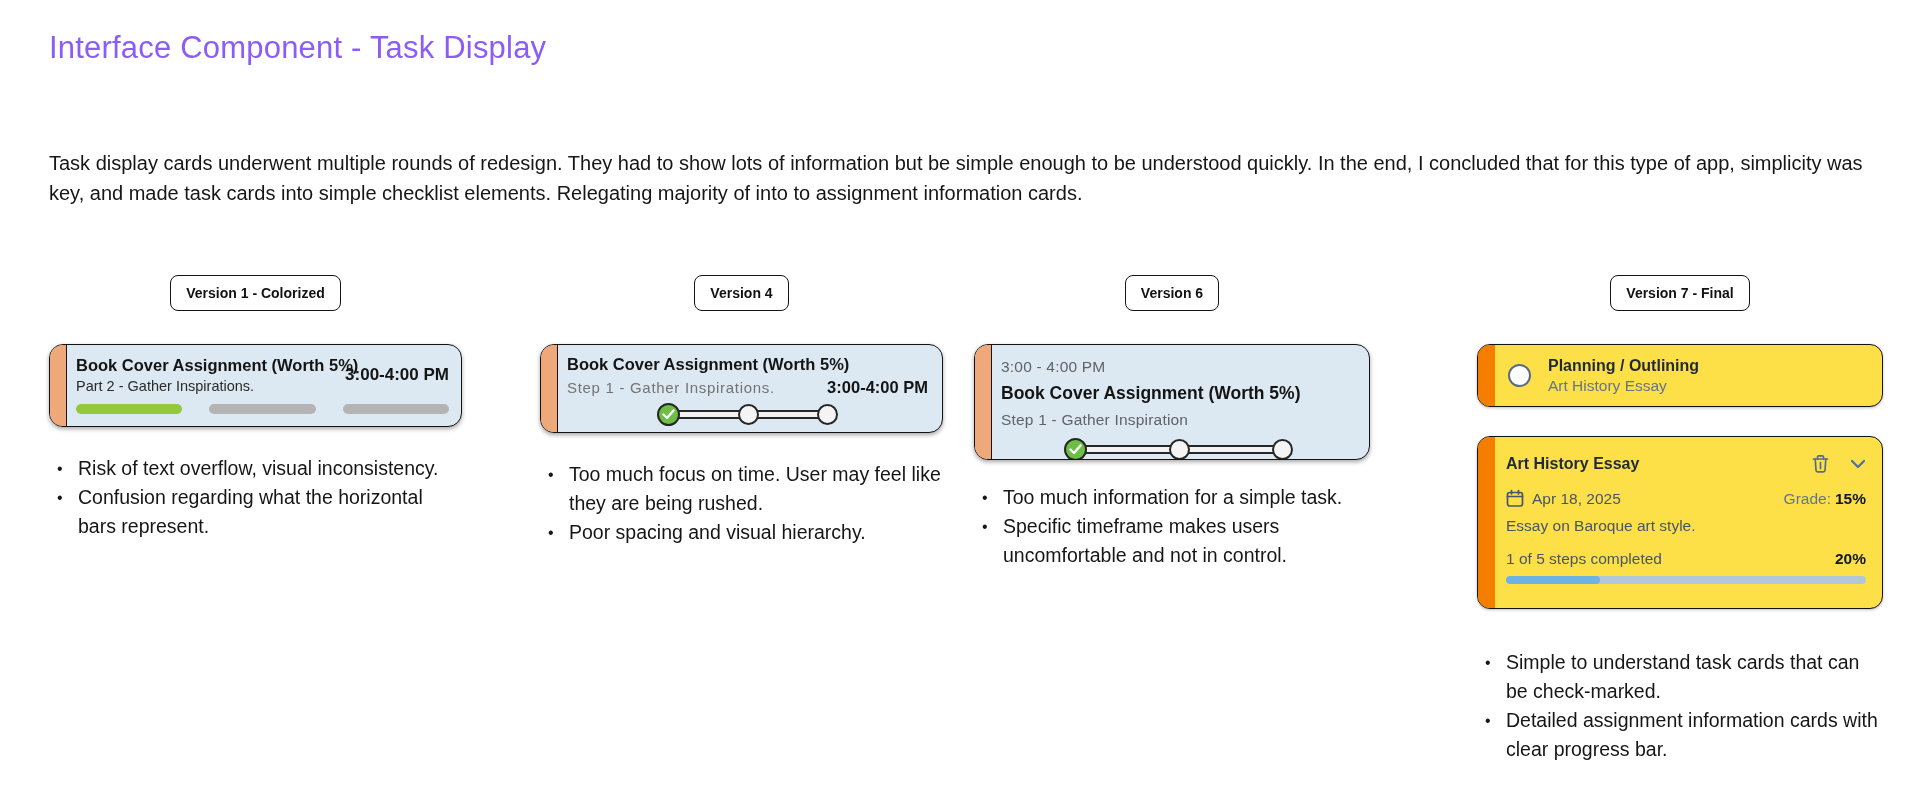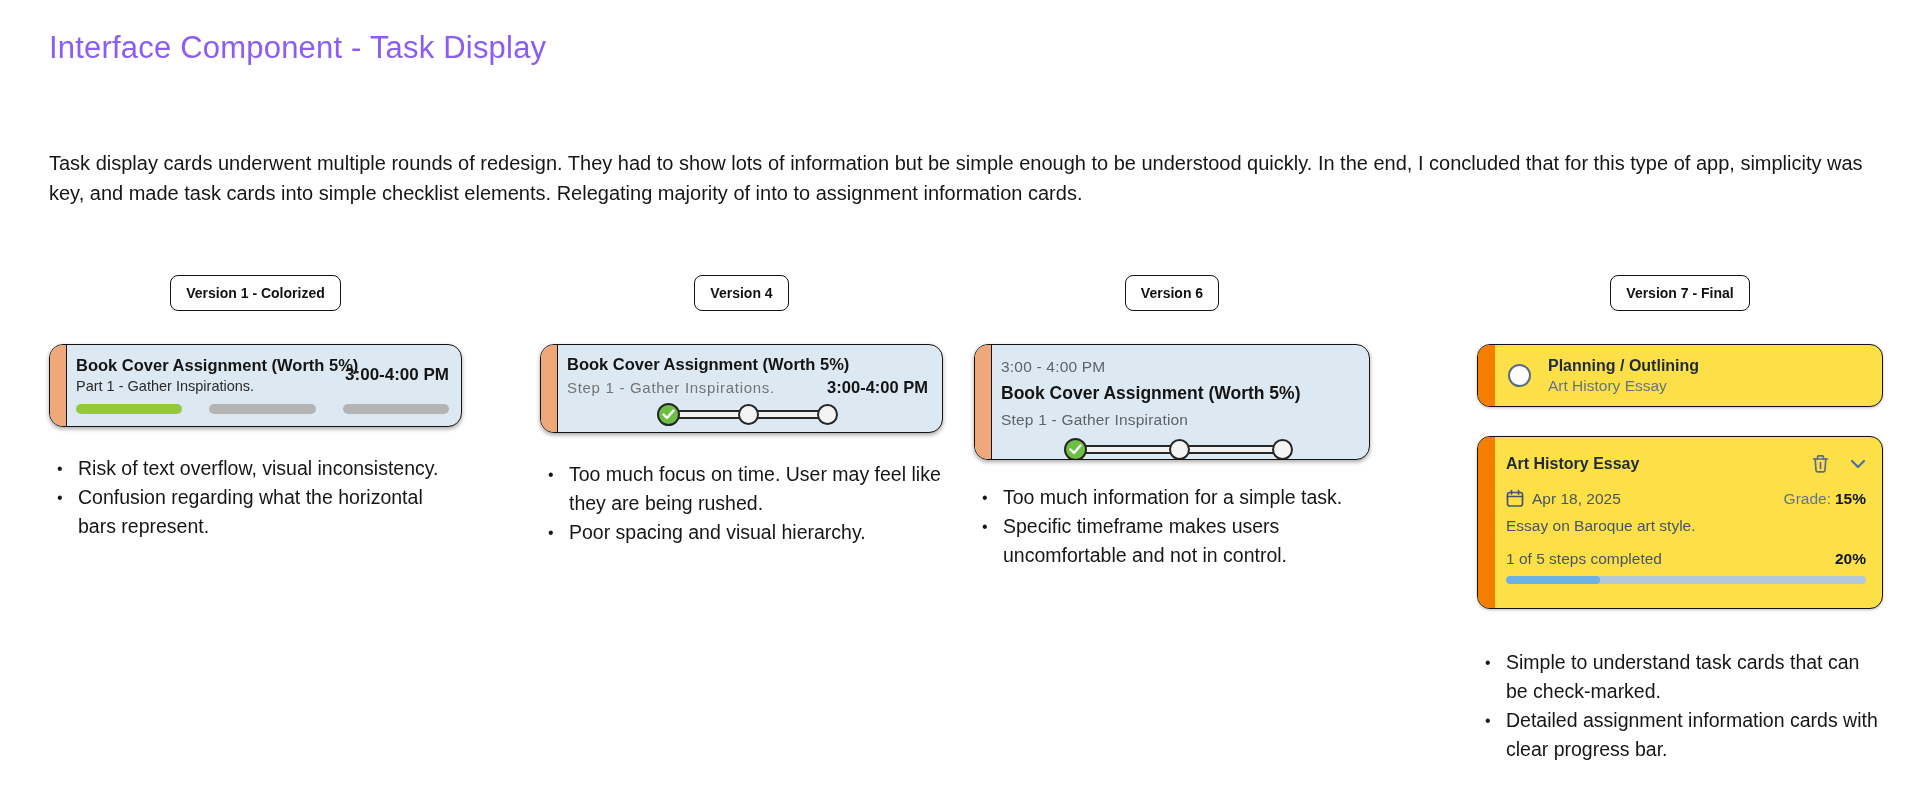--- a/index.html
+++ b/index.html
@@ -95,21 +95,21 @@
 
   <div class="col col1">
     <div class="badge-row">
       <div class="badge">Version 1 - Colorized</div>
     </div>
     <div class="mockcard v1card">
       <div class="stripe"></div>
       <div class="v1top">
         <div class="v1text">
           <div class="v1title">Book Cover Assignment (Worth 5%)</div>
-          <div class="v1sub">Part 1 - Gather Inspirations.</div>
+          <div class="v1sub">Part 2 - Gather Inspirations.</div>
         </div>
         <div class="v1time">3:00-4:00 PM</div>
       </div>
       <div class="v1bars">
         <div class="bar bar-green"></div>
         <div class="bar bar-gray"></div>
         <div class="bar bar-gray"></div>
       </div>
     </div>
     <ul class="bullets">

